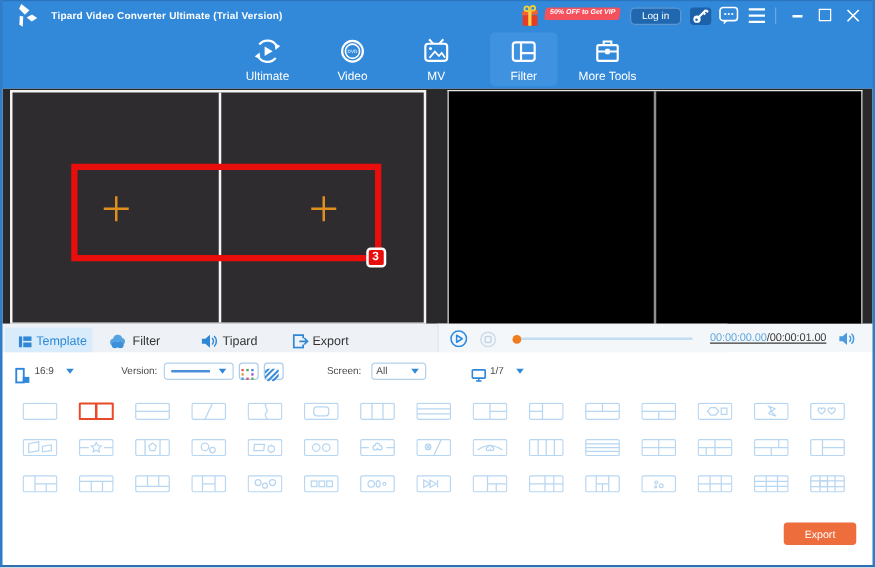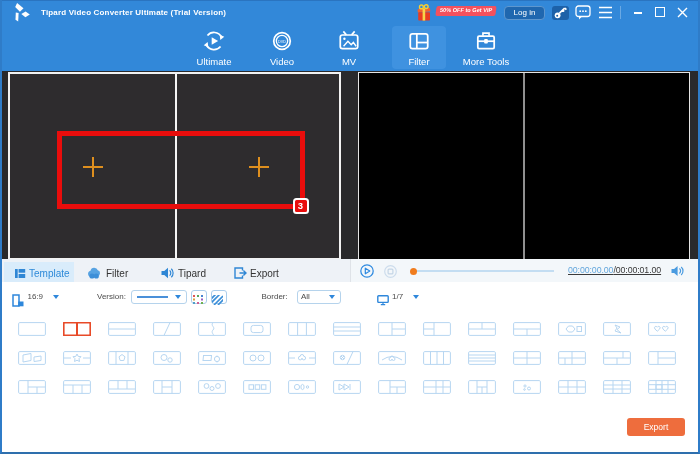--- a/index.html
+++ b/index.html
@@ -184,21 +184,21 @@
 </svg>
 
   <span class="tb-label" style="left:25.5px;">16:9</span>
   <div class="tri" style="left:50.5px; top:13px;"></div>
   <span class="tb-label" style="left:95px;">Version:</span>
   <div class="dropbox" style="left:129px; width:56px;"></div>
   <div style="position:absolute; left:134.5px; top:14.2px; width:31px; height:1.6px; background:#4a90d9;"></div>
   <div class="tri" style="left:173px; top:13px;"></div>
   <div class="sqbtn" style="left:189px;"></div>
   <div class="sqbtn" style="left:209px;"></div>
-  <span class="tb-label" style="left:259.5px;">Border:</span>
+  <span class="tb-label" style="left:259.5px;">Screen:</span>
   <div class="dropbox" style="left:295px; width:44px;"></div>
   <span class="tb-label" style="left:299px;">All</span>
   <div class="tri" style="left:327px; top:13px;"></div>
   <span class="tb-label" style="left:390px;">1/7</span>
   <div class="tri" style="left:411px; top:13px;"></div>
 </div>
 <div id="grid">
 <div class="gi" style="left:16px; top:6px;">
       <svg width="28" height="14" viewBox="0 0 28 14">
         <g stroke="#b7d6f1" stroke-width="1" fill="none">

